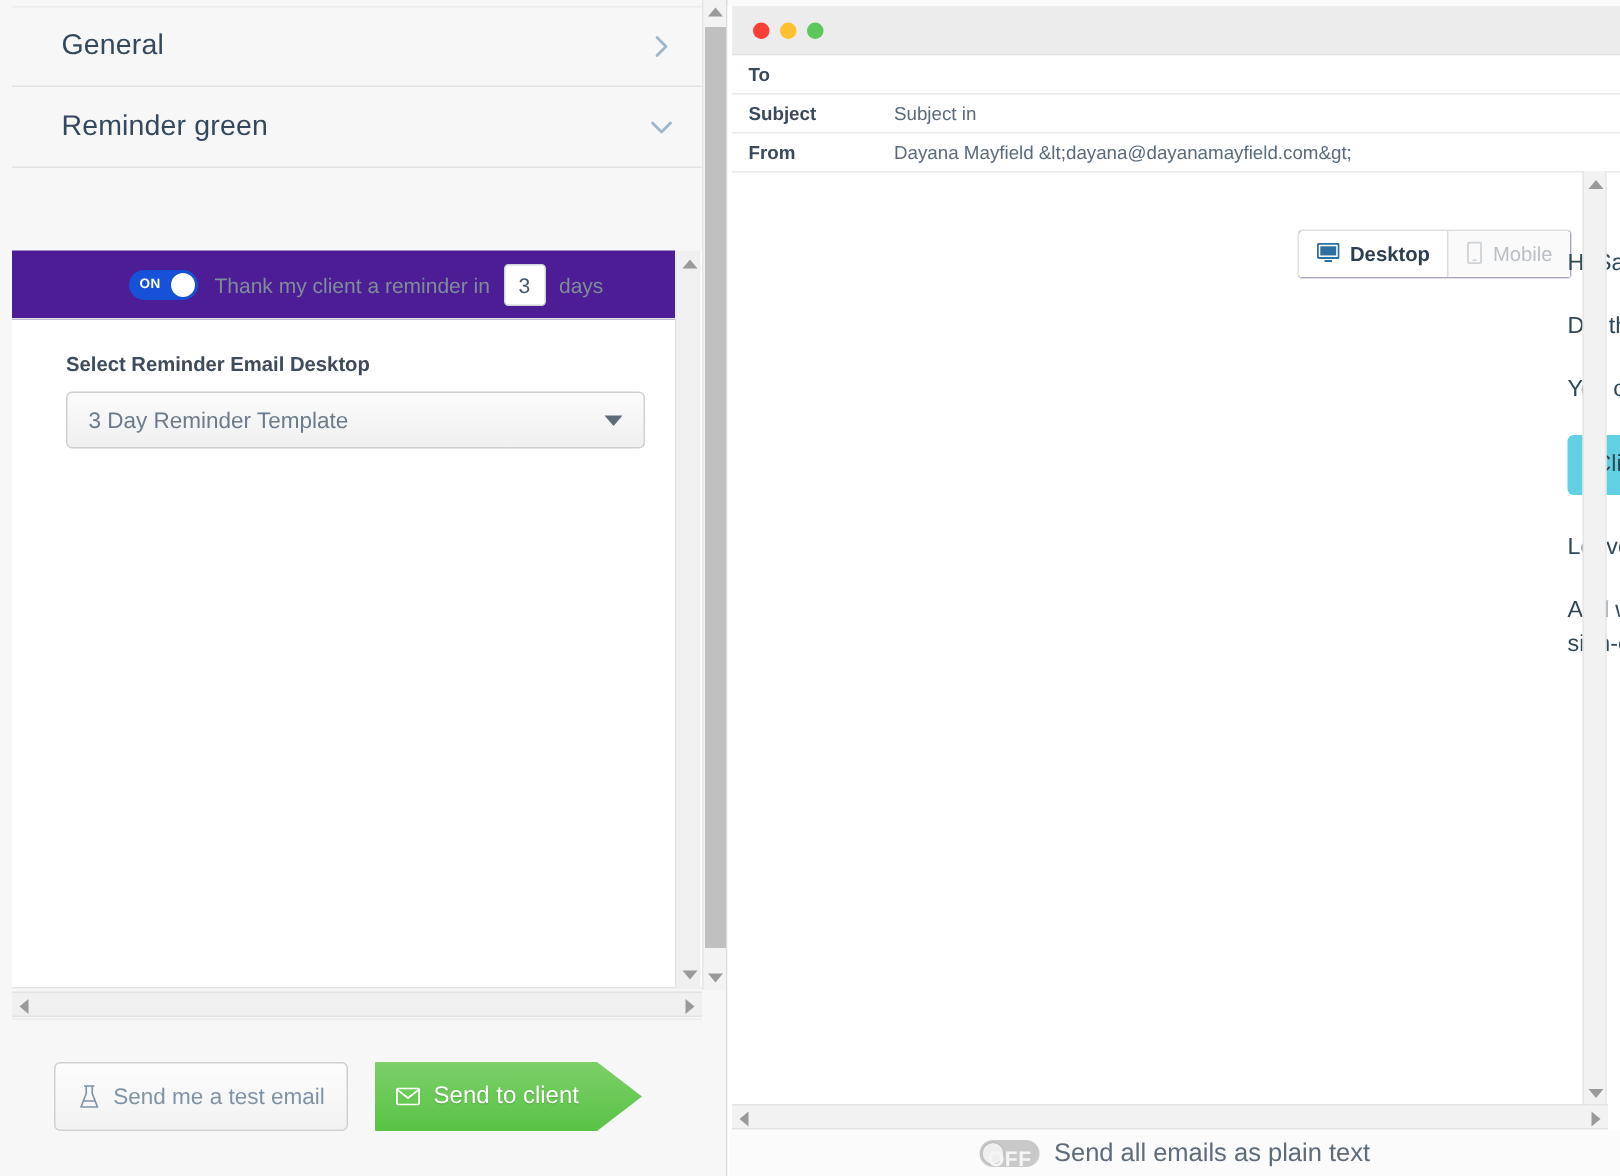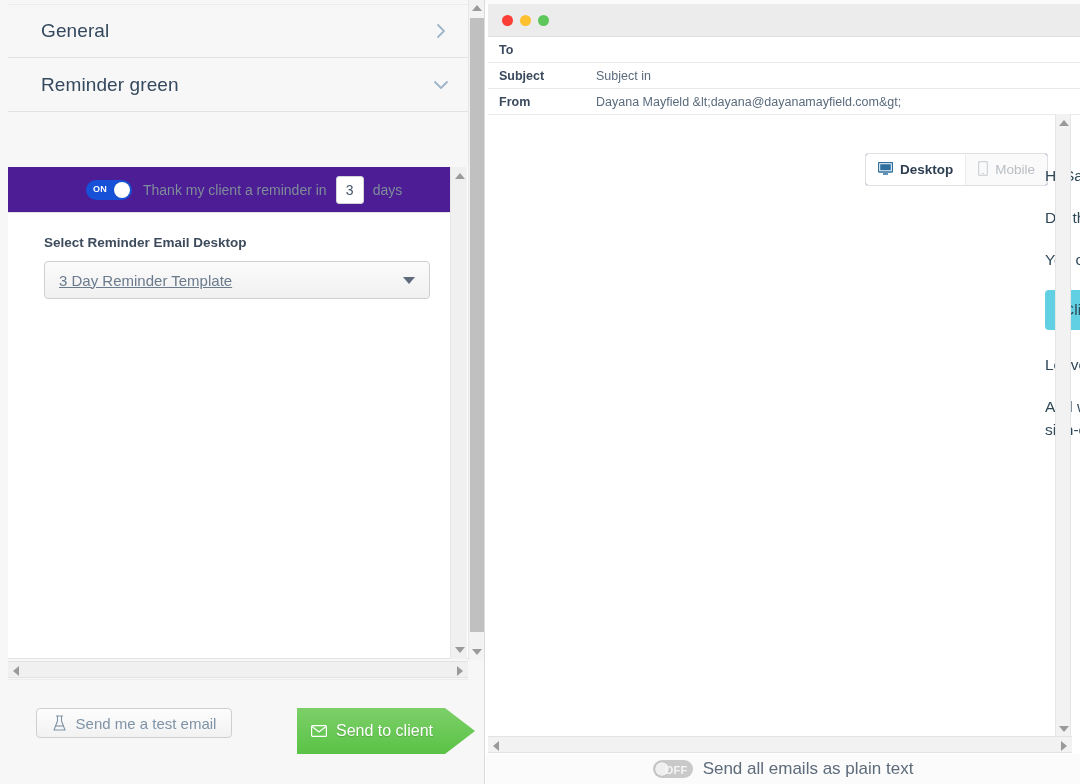--- a/index.html
+++ b/index.html
@@ -142,21 +142,20 @@
     border-radius: 4px;
     background: linear-gradient(#fbfbfb, #f0f0f0);
     display: flex;
     align-items: center;
     padding-left: 14px;
     cursor: pointer;
   }
   .tpl-select-val {
     font-size: 15px;
     color: #6b7b8c;
-    text-decoration: underline;
   }
   .caret {
     position: absolute;
     right: 14px; top: 50%;
     margin-top: -3px;
     width: 0; height: 0;
     border-left: 6px solid transparent;
     border-right: 6px solid transparent;
     border-top: 7px solid #5d6b7a;
   }
@@ -223,41 +222,40 @@
   .left-footer {
     position: absolute;
     left: 8px; top: 679px;
     width: 460px; height: 97px;
     background: #f7f7f7;
     border-top: 1px solid #ececec;
   }
   .btn-test {
     position: absolute;
     left: 28px; top: 28px;
-    width: 196px; height: 30px;
+    width: 196px; height: 46px;
     border: 1px solid #cfcfcf;
     border-radius: 4px;
     background: linear-gradient(#fdfdfd, #f2f2f2);
     display: flex;
     align-items: center;
     justify-content: center;
     gap: 9px;
     cursor: pointer;
   }
   .btn-test-label {
     font-size: 15px;
     color: #7f93a6;
   }
   .flask-ico { color: #7f93a6; display:block; }
   .btn-send {
     position: absolute;
     left: 250px; top: 706px;
     width: 178px; height: 50px;
     cursor: pointer;
-    margin-left: 47px;
   }
   .btn-send .shape {
     position: absolute; inset: 0;
     background: linear-gradient(#7ed06a, #58c244);
     clip-path: polygon(0 2px, 148px 2px, 178px 25px, 148px 48px, 0 48px);
     border-radius: 3px 0 0 3px;
   }
   .btn-send .lbl {
     position: absolute;
     left: 0; top: 0;
@@ -416,21 +414,21 @@
     border-radius: 9px;
     background: #c9c9c9;
     position: relative;
     display: inline-block;
     cursor: pointer;
     flex: none;
   }
   .toggle-off .t-lab {
     position: absolute;
     right: 5px; top: 4px;
-    font-size: 11px;
+    font-size: 14px;
     font-weight: bold;
     color: #f5f5f5;
     letter-spacing: .3px;
   }
   .toggle-off .knob {
     position: absolute;
     left: 2px; top: 2px;
     width: 14px; height: 14px;
     border-radius: 50%;
     background: #efefef;

